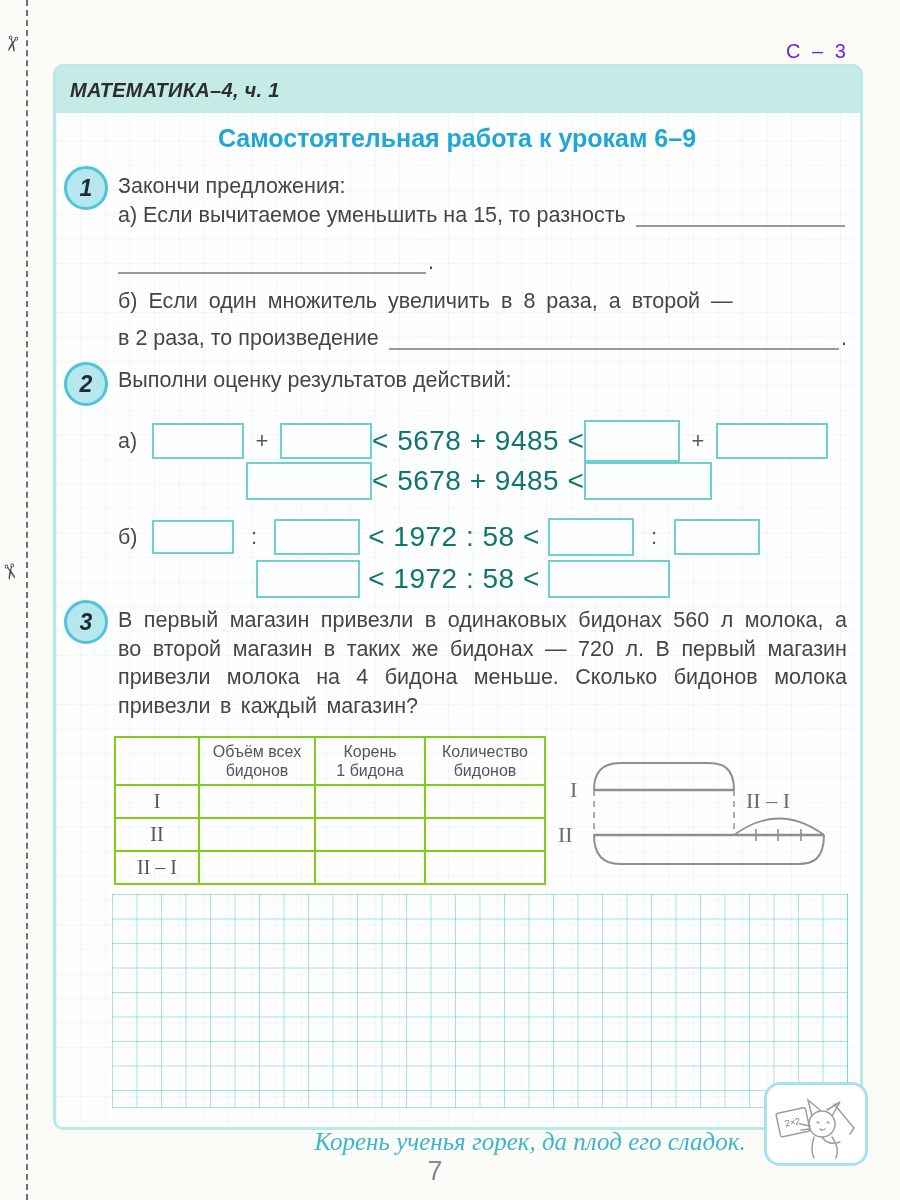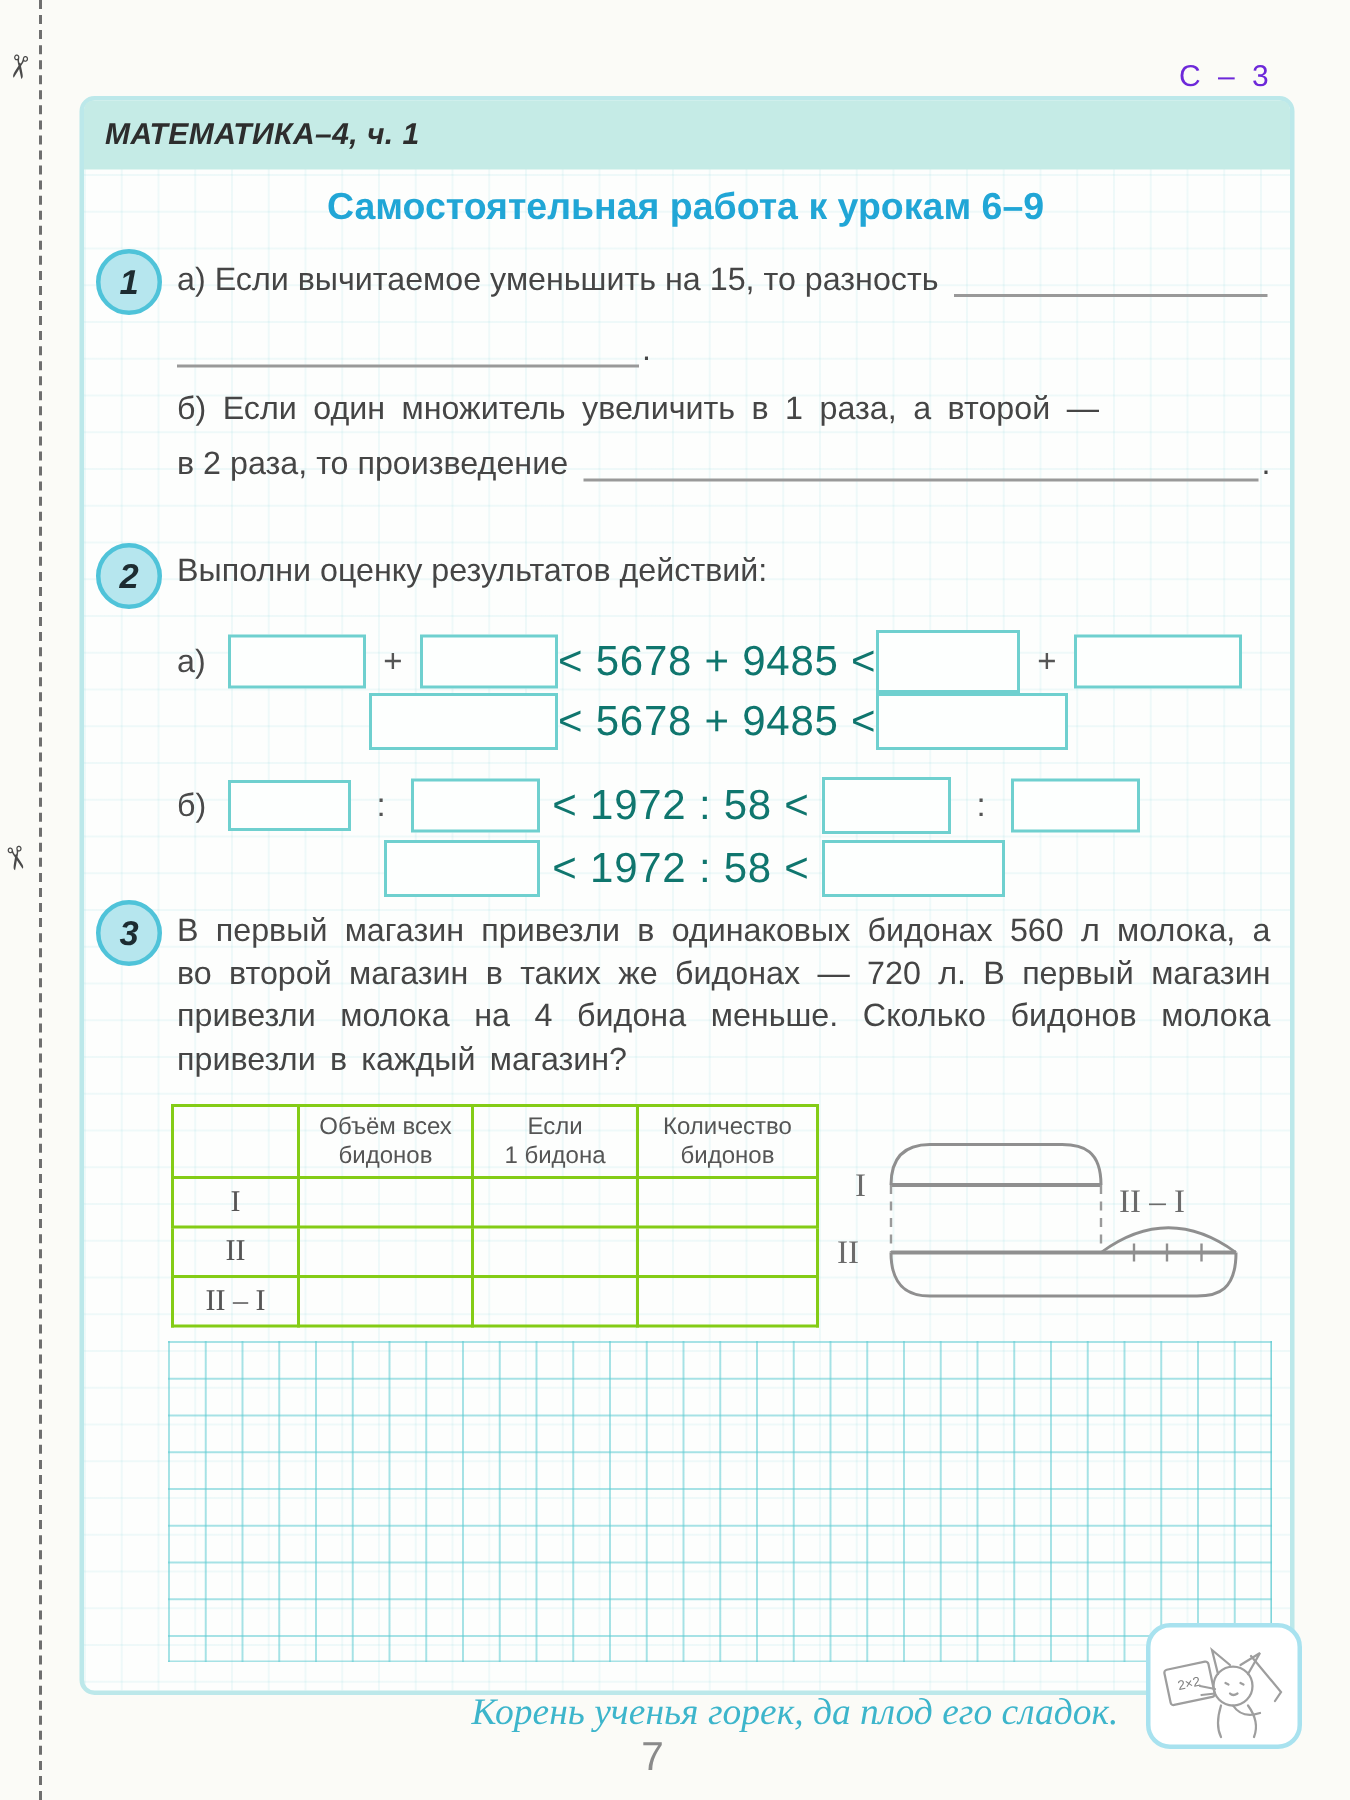--- a/index.html
+++ b/index.html
@@ -73,29 +73,30 @@
     </div>
   </div>
 
   <div class="title">Самостоятельная работа к урокам 6–9</div>
 
   <div class="tnum tnum1">1</div>
   <div class="tnum tnum2">2</div>
   <div class="tnum tnum3">3</div>
 
   <div class="t1">
+    <div>Закончи предложения:</div>
     <div class="fline">
       <span>а) Если вычитаемое уменьшить на 15, то разность</span>
       <span class="blank"></span>
     </div>
     <div class="fline l2">
       <span class="blank fixed"></span>
       <span>.</span>
     </div>
-    <div class="l3">б) Если один множитель увеличить в 1 раза, а второй —</div>
+    <div class="l3">б) Если один множитель увеличить в 8 раза, а второй —</div>
     <div class="fline l4">
       <span>в 2 раза, то произведение</span>
       <span class="blank"></span>
       <span>.</span>
     </div>
   </div>
 
   <div class="t2-intro">Выполни оценку результатов действий:</div>
 
   <div class="t2row" style="left:118px;top:420px;">
@@ -144,21 +145,21 @@
         <col style="width:120px">
       </colgroup>
     <tbody>
         <tr>
       <th></th>
       <th>
         <span style="display:block">Объём всех</span>
         <span style="display:block">бидонов</span>
       </th>
       <th>
-        <span style="display:block">Если</span>
+        <span style="display:block">Корень</span>
         <span style="display:block">1 бидона</span>
       </th>
       <th>
         <span style="display:block">Количество</span>
         <span style="display:block">бидонов</span>
       </th>
     </tr>
     <tr>
       <td class="rlabel">I</td>
       <td></td>

